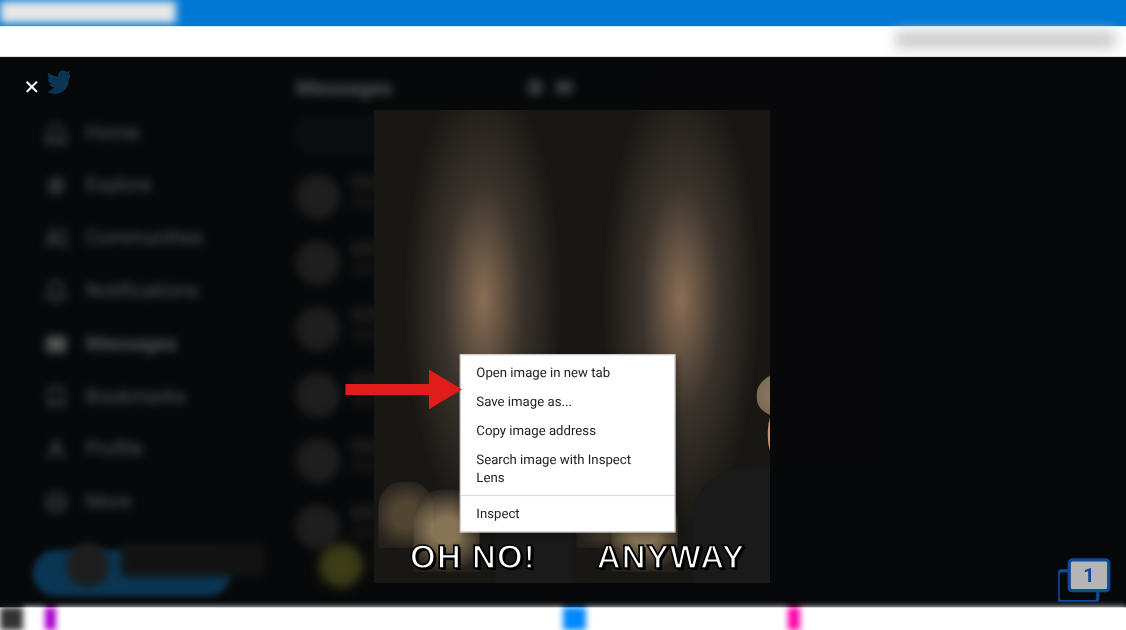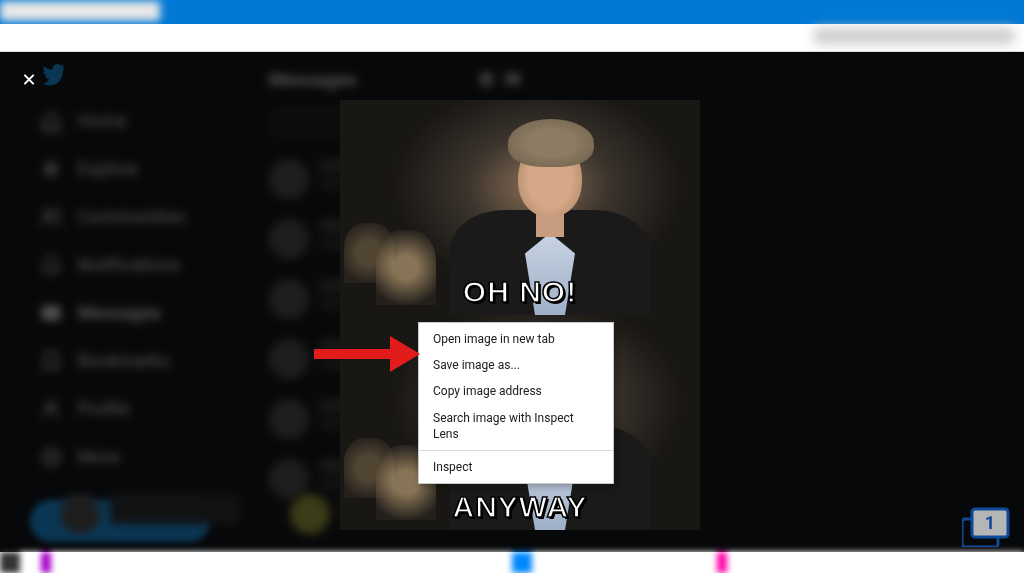--- a/index.html
+++ b/index.html
@@ -156,21 +156,21 @@
       z-index: 5;
     }
     .meme-image {
       position: absolute;
       left: 340px;
       top: 48px;
       width: 360px;
       height: 430px;
       background: #1a1a18;
       display: flex;
-      flex-direction: column;
+      flex-direction: row;
       overflow: hidden;
       z-index: 3;
     }
     .meme-half {
       flex: 1;
       position: relative;
       background: radial-gradient(ellipse 50% 60% at 55% 40%, #8a6e55 0%, #3a332c 40%, #191714 80%);
       overflow:hidden;
     }
     .aud{position:absolute;left:4px;bottom:32px;width:50px;height:60px;background:radial-gradient(circle,#6a5a40 30%,#2a2520 80%);border-radius:40% 40% 0 0;opacity:0.7}

